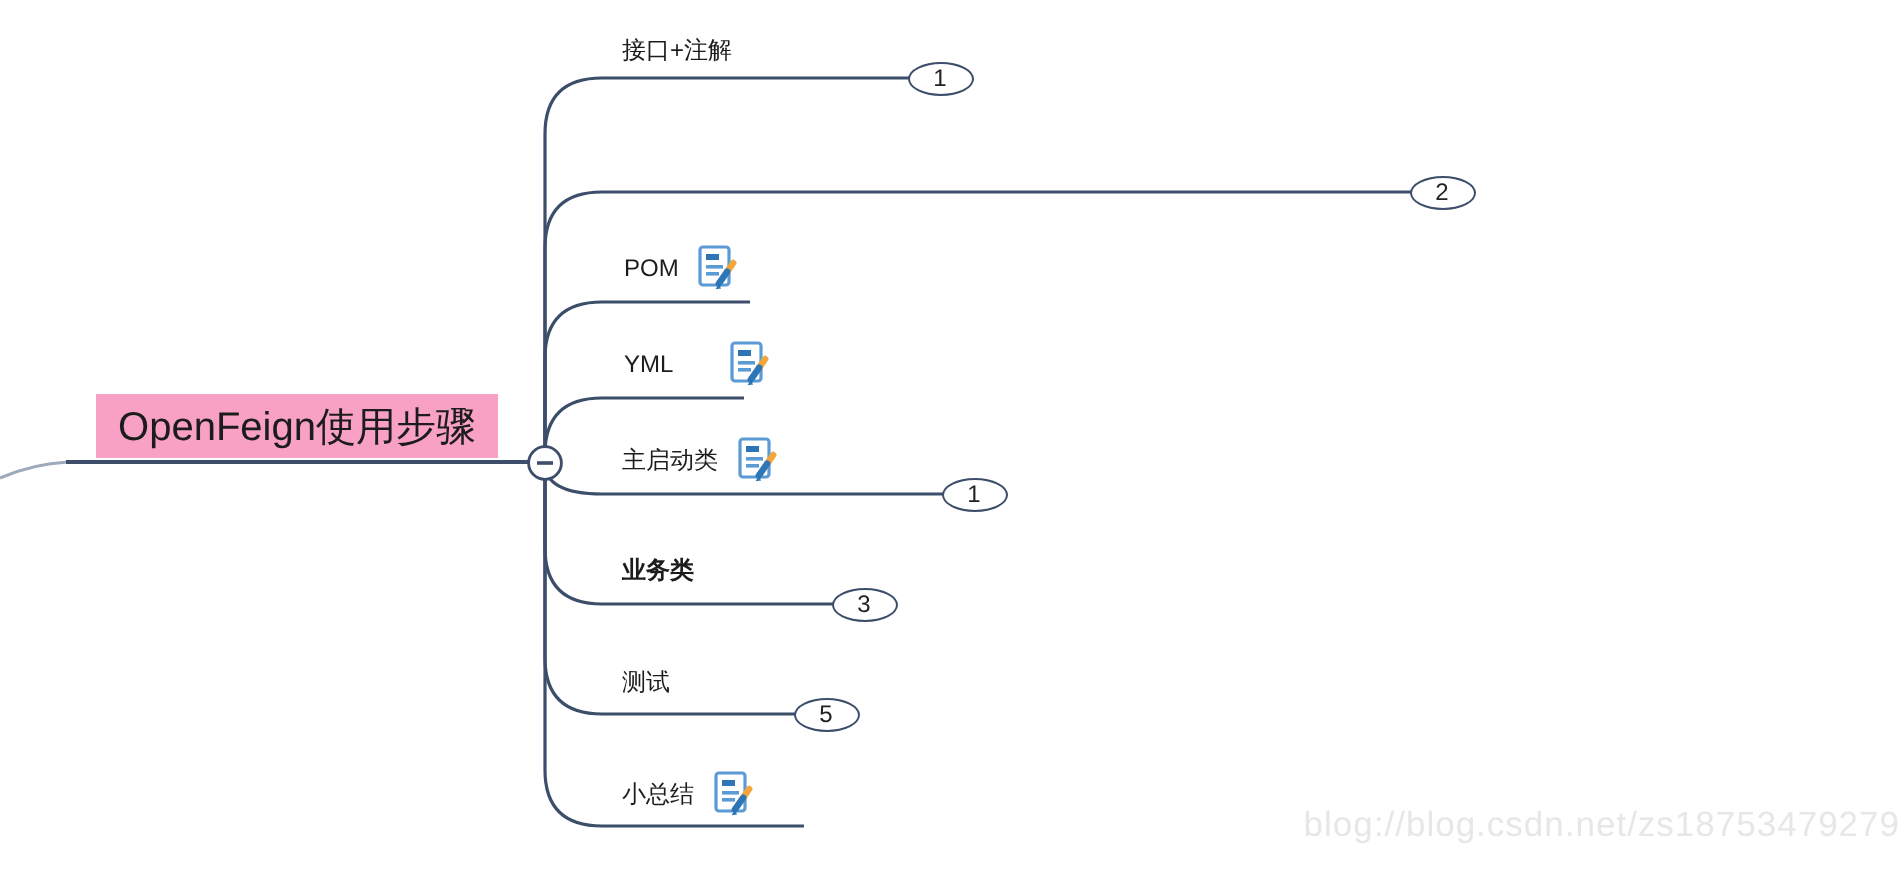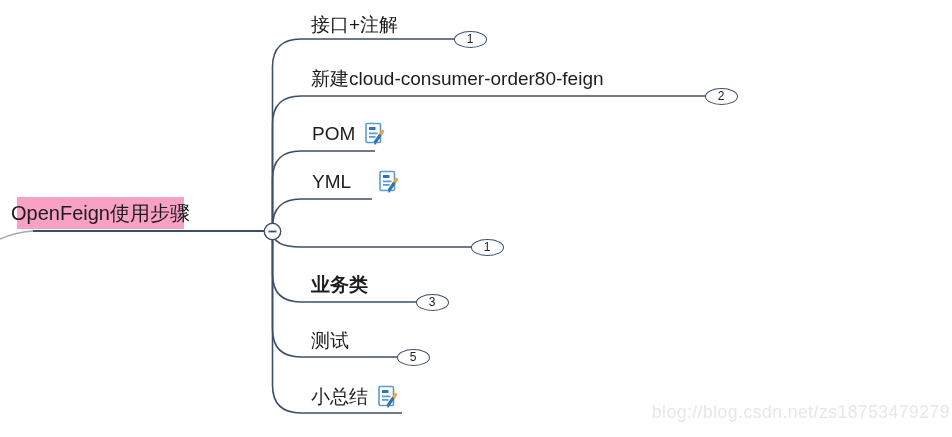--- a/index.html
+++ b/index.html
@@ -10,21 +10,21 @@
     overflow:hidden;
     font-family:"Liberation Sans","DejaVu Sans",sans-serif;
     color:#1c1c1c;
   }
   #connector-svg{position:absolute;left:0;top:0;z-index:1;}
   .topic-label{
     position:absolute;
     display:flex;
     align-items:flex-start;
     gap:10px;
-    font-size:19px;
+    font-size:12px;
     line-height:26px;
     white-space:nowrap;
     color:#1c1c1c;
     z-index:2;
     cursor:default;
   }
   .note-icon{flex:0 0 auto;margin-top:1px;}
   .badge{
     position:absolute;
     width:33px;height:17px;
@@ -32,22 +32,22 @@
     background:#ffffff;
     border:1.4px solid var(--line,#3D4E6B);
     border-radius:50%;
     display:flex;align-items:center;justify-content:center;
     font-size:12px;line-height:1;
     color:#222;
     z-index:3;
   }
   #root-topic{
     position:absolute;
-    left:17px;top:197px;
-    width:167px;height:32px;
+    left:48px;top:197px;
+    width:201px;height:32px;
     box-sizing:border-box;
     background:var(--highlight,#F9A1C4);
     display:flex;align-items:center;justify-content:center;
     font-size:20px;
     white-space:nowrap;
     z-index:2;
   }
   #watermark{
     position:absolute;
     right:2px;top:402px;
@@ -83,38 +83,47 @@
   </svg>
 
   <div id="root-topic">OpenFeign使用步骤</div>
 
   <div id="watermark">blog://blog.csdn.net/zs18753479279</div>
 
 <div class="topic-label" style="left: 311px; top: 12px;">
       <span>接口+注解</span>
     </div>
     <div class="badge" style="left: 453.5px; top: 30.5px;">1</div>
-    <div class="topic-label" style="left: 311px; top: 66px;">
-      <span>新建cloud-consumer-order80-feign</span>
-    </div>
     <div class="badge" style="left: 704.5px; top: 87.5px;">2</div>
     <div class="topic-label" style="left: 312px; top: 121px;">
       <span>POM</span>
       <span class="note-icon"><svg width="20" height="25" viewBox="0 0 20 25">
     <rect x="1" y="1.5" width="14.5" height="19" rx="1.5" fill="#fff" stroke="#5B9BD5" stroke-width="1.6"></rect>
     <rect x="4" y="5" width="6.5" height="3" fill="#2E75B6"></rect>
     <rect x="4" y="10.5" width="8.5" height="1.8" fill="#5B9BD5"></rect>
     <rect x="4" y="14" width="6.5" height="1.8" fill="#5B9BD5"></rect>
     <line x1="17.6" y1="9.5" x2="14.6" y2="13.8" stroke="#F2A63B" stroke-width="3.2" stroke-linecap="round"></line>
     <line x1="14.6" y1="13.8" x2="10.4" y2="19.8" stroke="#2E75B6" stroke-width="3.2" stroke-linecap="round"></line>
     <path d="M 10.2 20.2 L 8.8 22.6 L 11.6 22.2 Z" fill="#2E75B6"></path>
   </svg></span>
     </div>
     <div class="topic-label" style="left: 312px; top: 169px; gap: 28px;">
       <span>YML</span>
+      <span class="note-icon"><svg width="20" height="25" viewBox="0 0 20 25">
+    <rect x="1" y="1.5" width="14.5" height="19" rx="1.5" fill="#fff" stroke="#5B9BD5" stroke-width="1.6"></rect>
+    <rect x="4" y="5" width="6.5" height="3" fill="#2E75B6"></rect>
+    <rect x="4" y="10.5" width="8.5" height="1.8" fill="#5B9BD5"></rect>
+    <rect x="4" y="14" width="6.5" height="1.8" fill="#5B9BD5"></rect>
+    <line x1="17.6" y1="9.5" x2="14.6" y2="13.8" stroke="#F2A63B" stroke-width="3.2" stroke-linecap="round"></line>
+    <line x1="14.6" y1="13.8" x2="10.4" y2="19.8" stroke="#2E75B6" stroke-width="3.2" stroke-linecap="round"></line>
+    <path d="M 10.2 20.2 L 8.8 22.6 L 11.6 22.2 Z" fill="#2E75B6"></path>
+  </svg></span>
+    </div>
+    <div class="topic-label" style="left: 311px; top: 217px;">
+      <span>主启动类</span>
       <span class="note-icon"><svg width="20" height="25" viewBox="0 0 20 25">
     <rect x="1" y="1.5" width="14.5" height="19" rx="1.5" fill="#fff" stroke="#5B9BD5" stroke-width="1.6"></rect>
     <rect x="4" y="5" width="6.5" height="3" fill="#2E75B6"></rect>
     <rect x="4" y="10.5" width="8.5" height="1.8" fill="#5B9BD5"></rect>
     <rect x="4" y="14" width="6.5" height="1.8" fill="#5B9BD5"></rect>
     <line x1="17.6" y1="9.5" x2="14.6" y2="13.8" stroke="#F2A63B" stroke-width="3.2" stroke-linecap="round"></line>
     <line x1="14.6" y1="13.8" x2="10.4" y2="19.8" stroke="#2E75B6" stroke-width="3.2" stroke-linecap="round"></line>
     <path d="M 10.2 20.2 L 8.8 22.6 L 11.6 22.2 Z" fill="#2E75B6"></path>
   </svg></span>
     </div>

